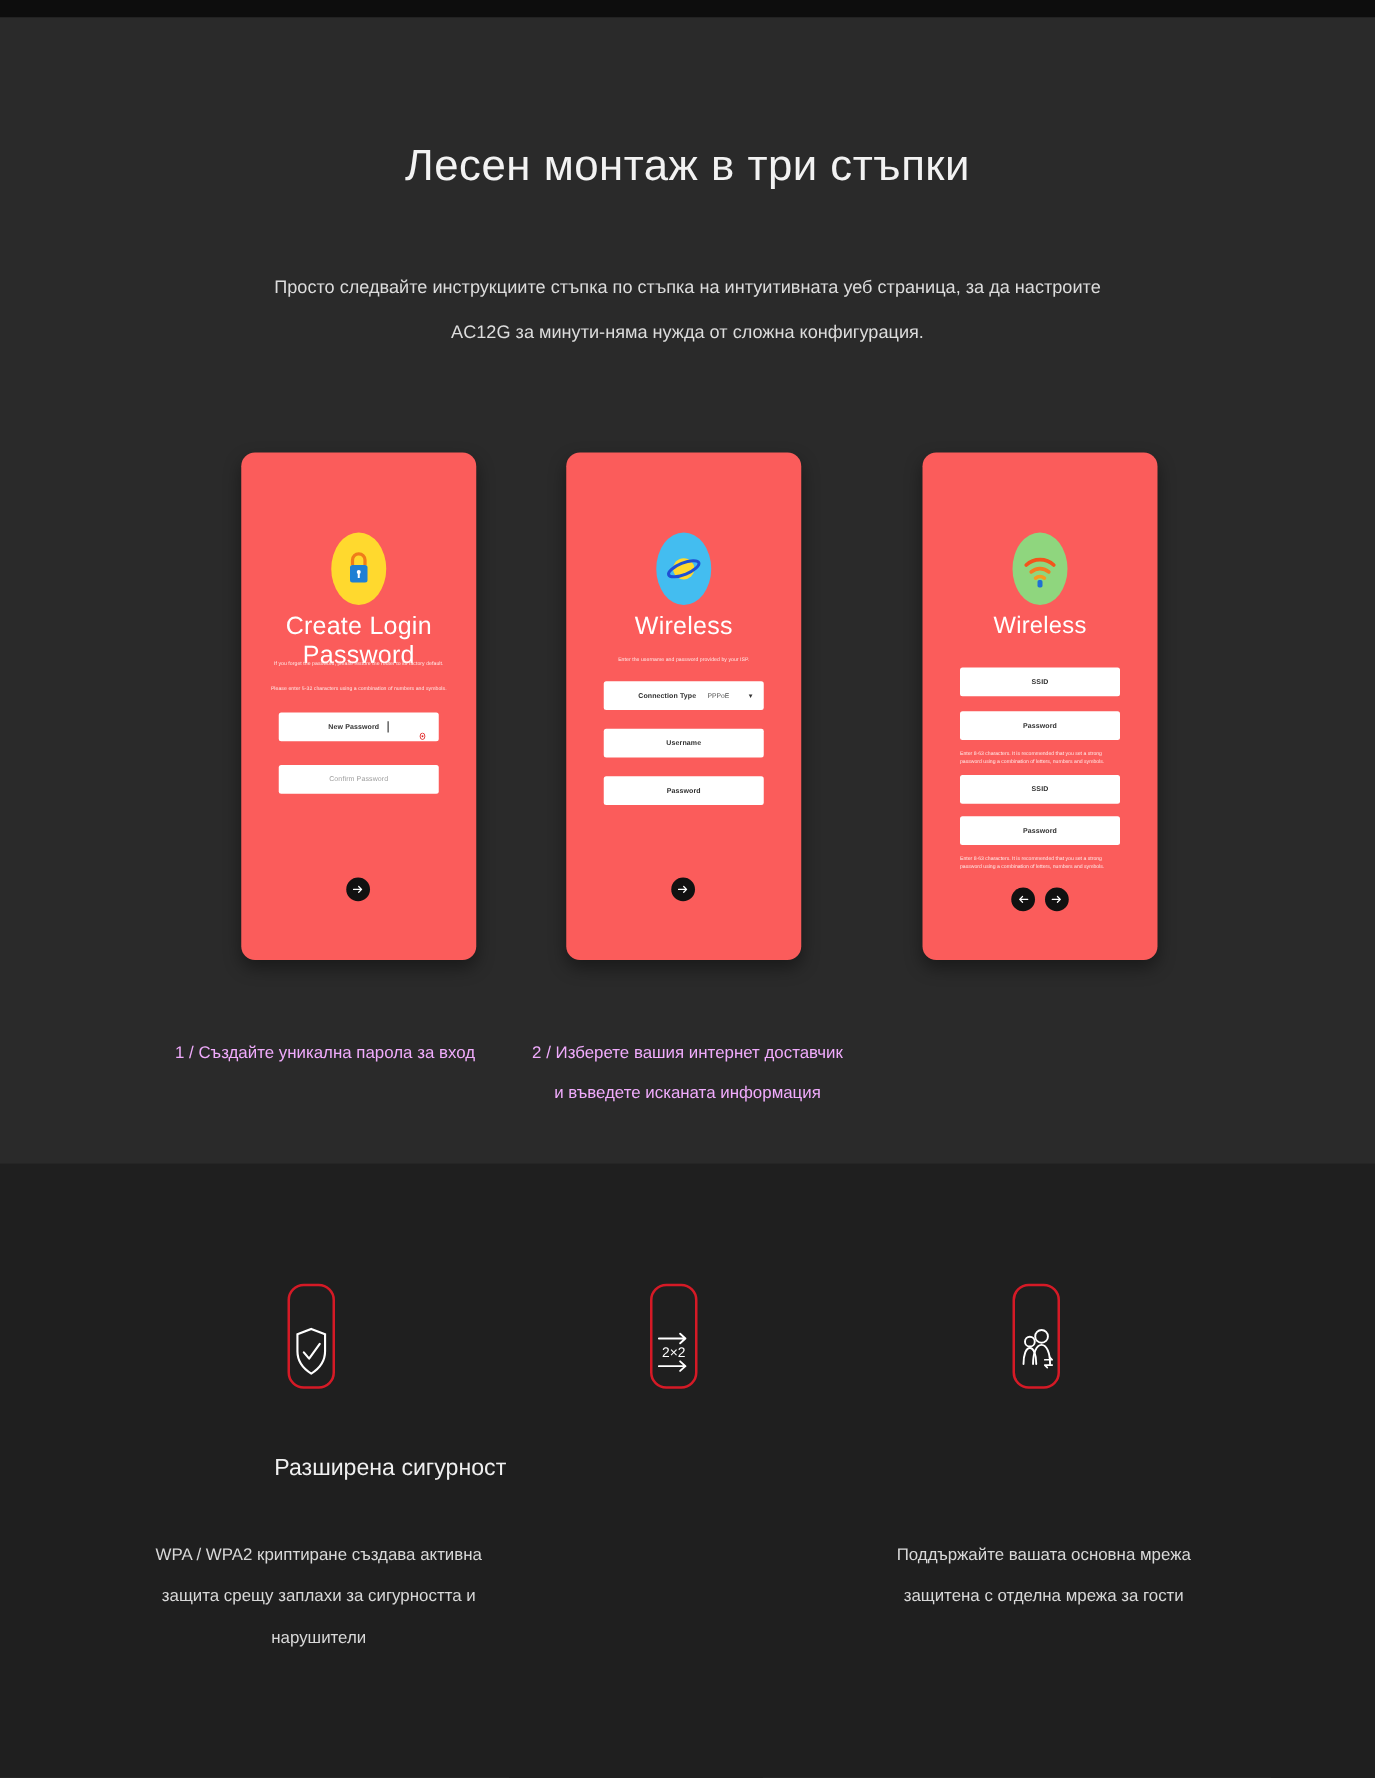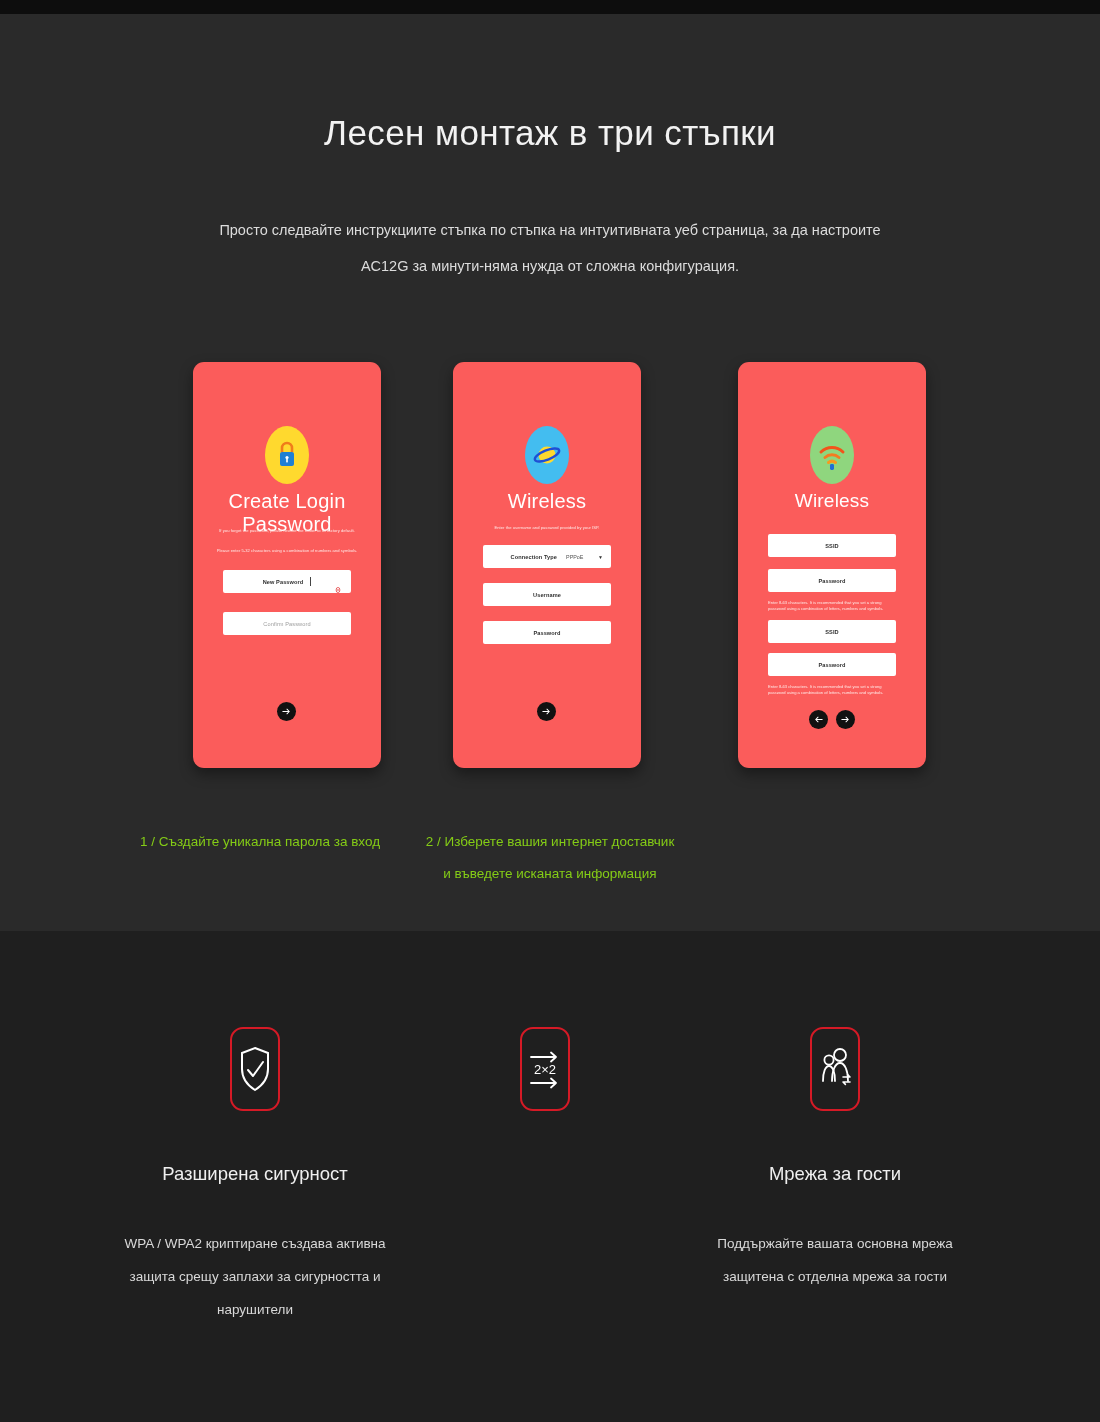--- a/index.html
+++ b/index.html
@@ -188,21 +188,21 @@
     position: absolute;
     top: 812px; left: 135px;
     width: 830px;
     height: 90px;
   }
   .caption {
     position: absolute;
     top: 0;
     width: 250px;
     text-align: center;
-    color: #84cc16;
+    color: #f0abfc;
     font-size: 13.5px;
     line-height: 32px;
   }
   .caption.c1 { left: 0; }
   .caption.c2 { left: 290px; }
   .caption.c3 { left: 570px; }
 
   
   .features-section {
     position: absolute;
@@ -219,34 +219,34 @@
     height: 420px;
   }
   .feature.f1 { left: 105px; }
   .feature.f2 { left: 395px; }
   .feature.f3 { left: 685px; }
 
   .feat-icon-box {
     position: absolute;
     top: 96px; left: 50%;
     margin-left: -25px;
-    width: 50px; height: 84px;
+    width: 38px; height: 84px;
     border: 2px solid #d51a26;
     border-radius: 13px;
     display: flex;
-    align-items: center;
+    align-items: flex-end;
     justify-content: center;
   }
   .feat-icon-box svg { width: 40px; height: 56px; }
 
   .feat-title {
     position: absolute;
     top: 232px; left: 0;
     width: 100%;
-    text-align: center;
+    text-align: right;
     color: #efefef;
     font-size: 18.5px;
     font-weight: 400;
   }
 
   .feat-desc {
     position: absolute;
     top: 296px; left: 15px;
     width: 270px;
     text-align: center;
@@ -418,19 +418,18 @@
     <div class="feature f3">
       <div class="feat-icon-box">
         <svg viewBox="0 0 40 56">
           <circle cx="25" cy="14" r="6" fill="none" stroke="#ffffff" stroke-width="1.8"></circle>
           <path d="M17 40 c0-10 3-18 8-18 s8 8 8 18" fill="none" stroke="#ffffff" stroke-width="1.8" stroke-linecap="round"></path>
           <circle cx="14" cy="19" r="4.6" fill="none" stroke="#ffffff" stroke-width="1.8"></circle>
           <path d="M8 40 c0-9 2.4-15 6-15 s6 6 6 15" fill="none" stroke="#ffffff" stroke-width="1.8" stroke-linecap="round"></path>
           <path d="M28 36 h7 l-2.4 -2.4 M35 41 h-7 l2.4 2.4" fill="none" stroke="#ffffff" stroke-width="1.6" stroke-linecap="round" stroke-linejoin="round"></path>
         </svg>
       </div>
-      <div class="feat-title">Мрежа за гости</div>
       <div class="feat-desc">Поддържайте вашата основна мрежа защитена с отделна мрежа за гости</div>
     </div>
 
   </section>
 
 </div>
 
 </body></html>

